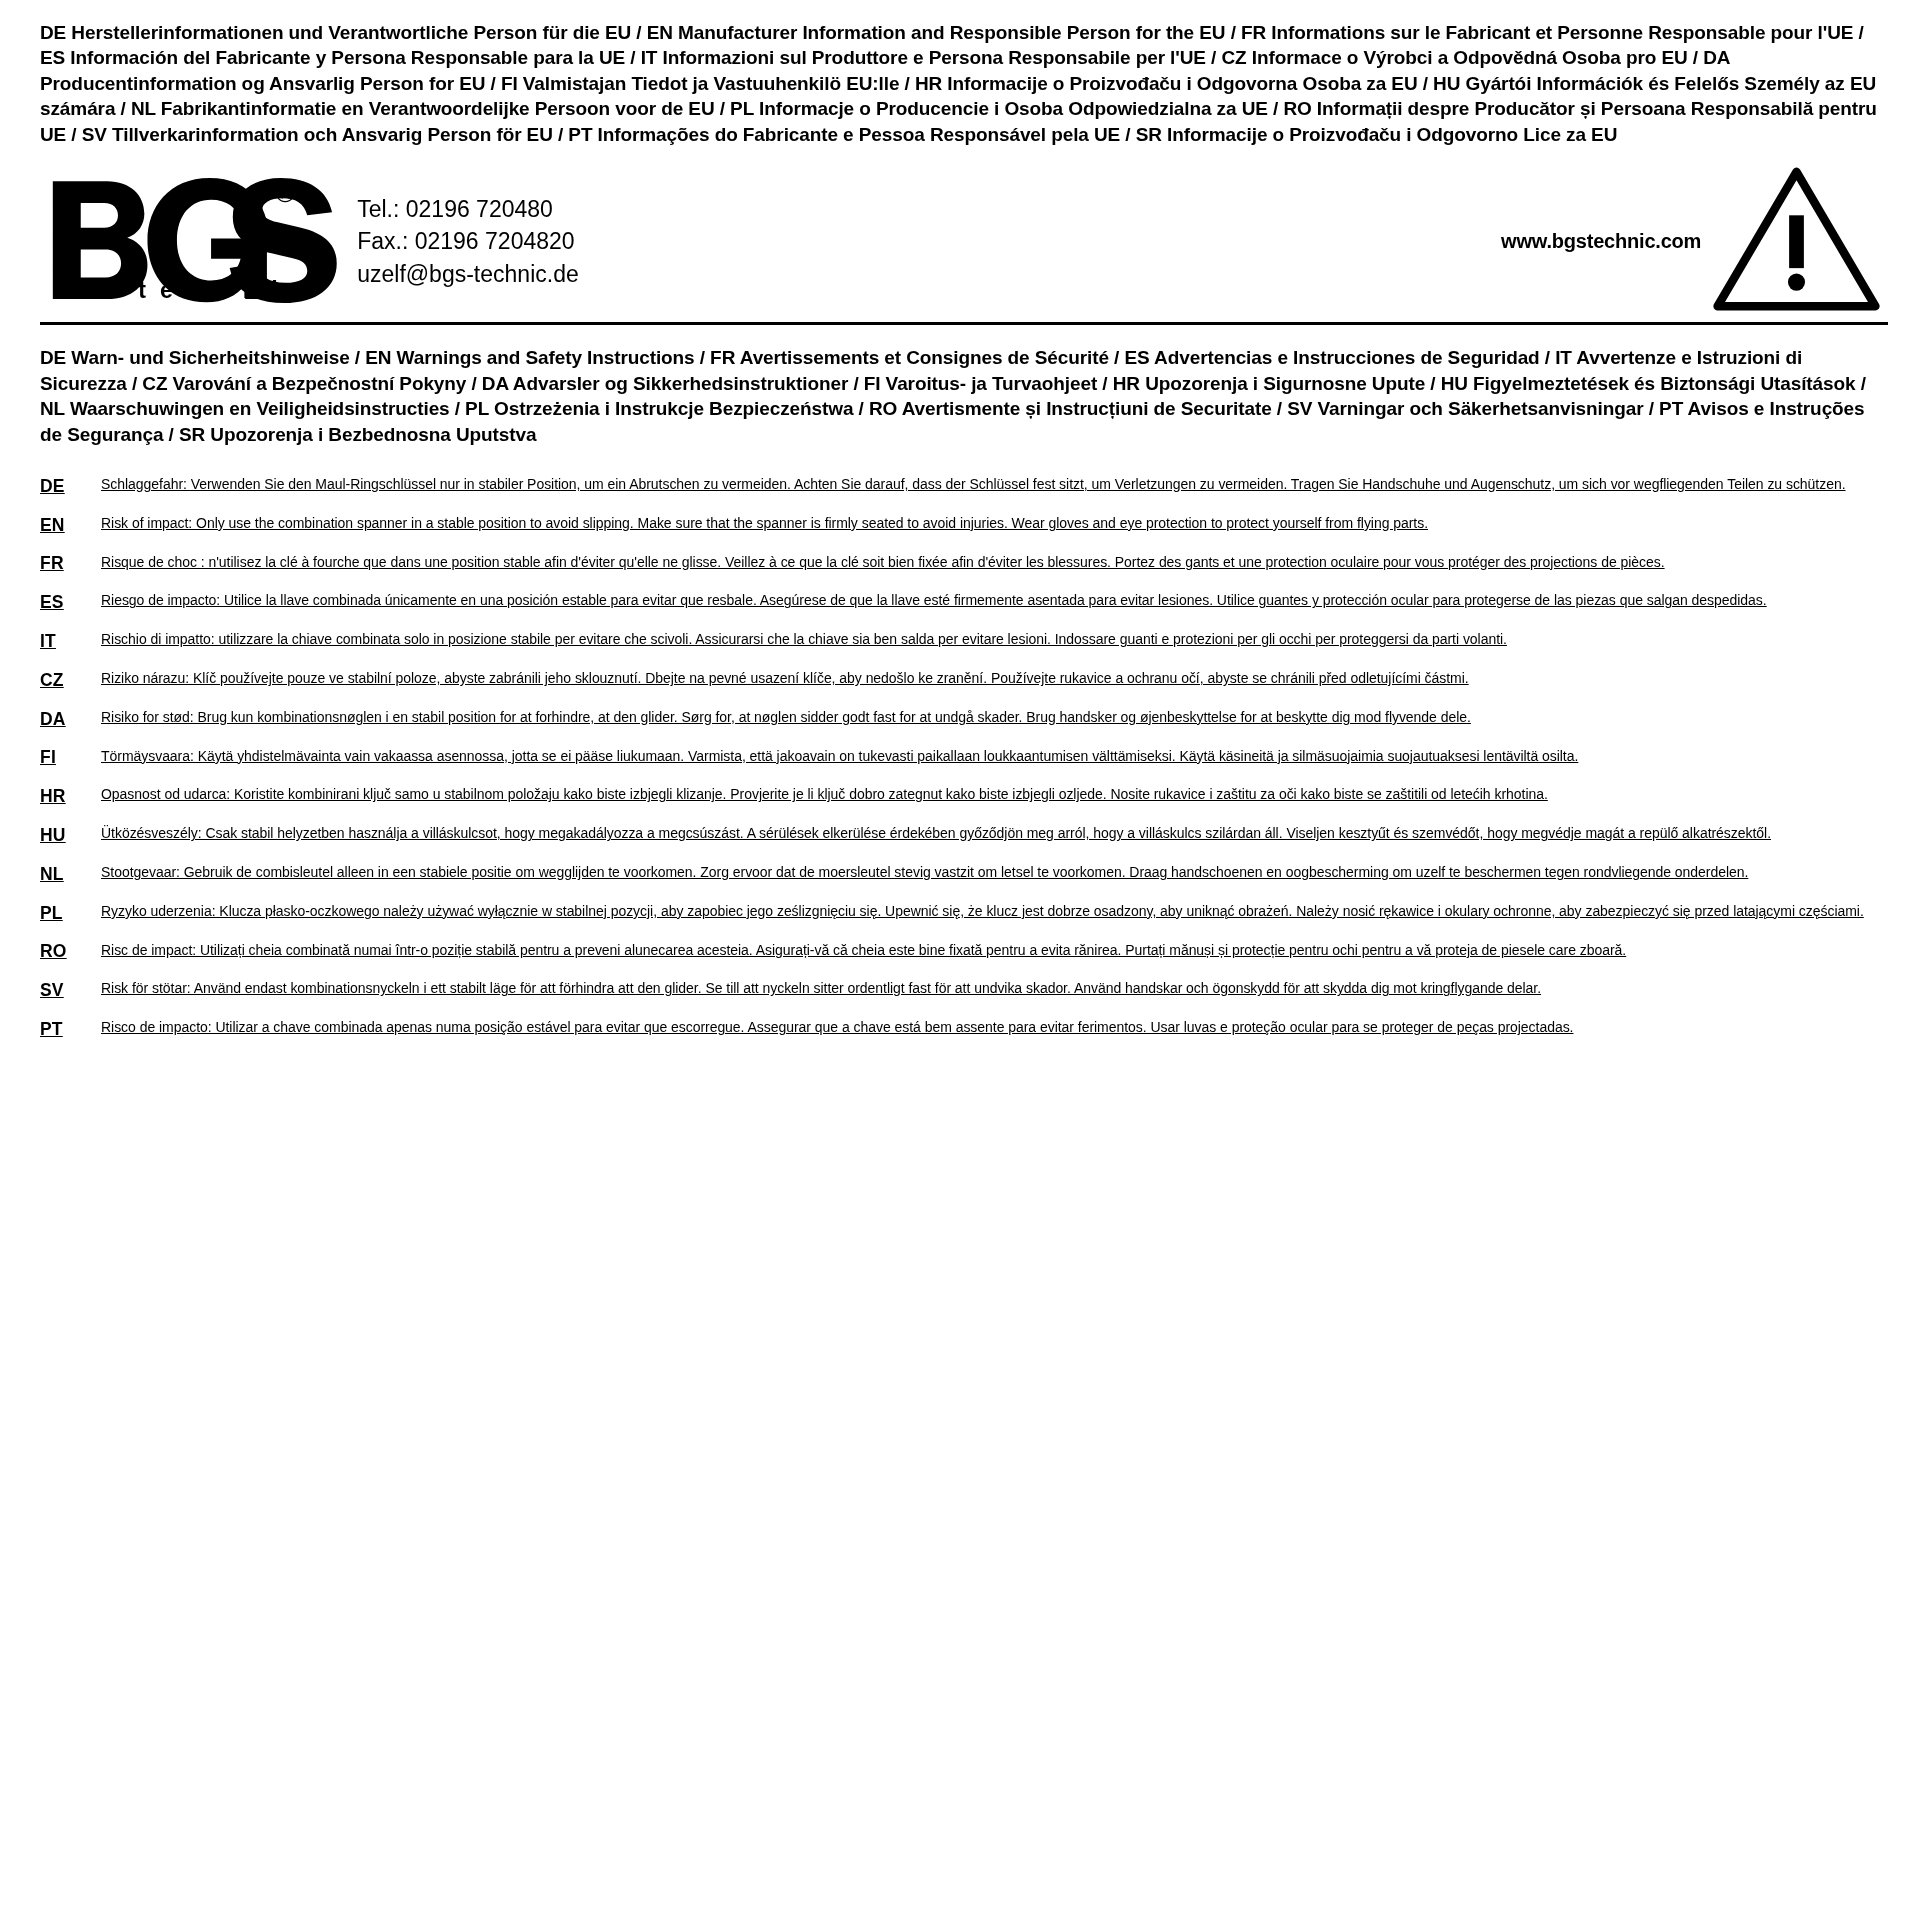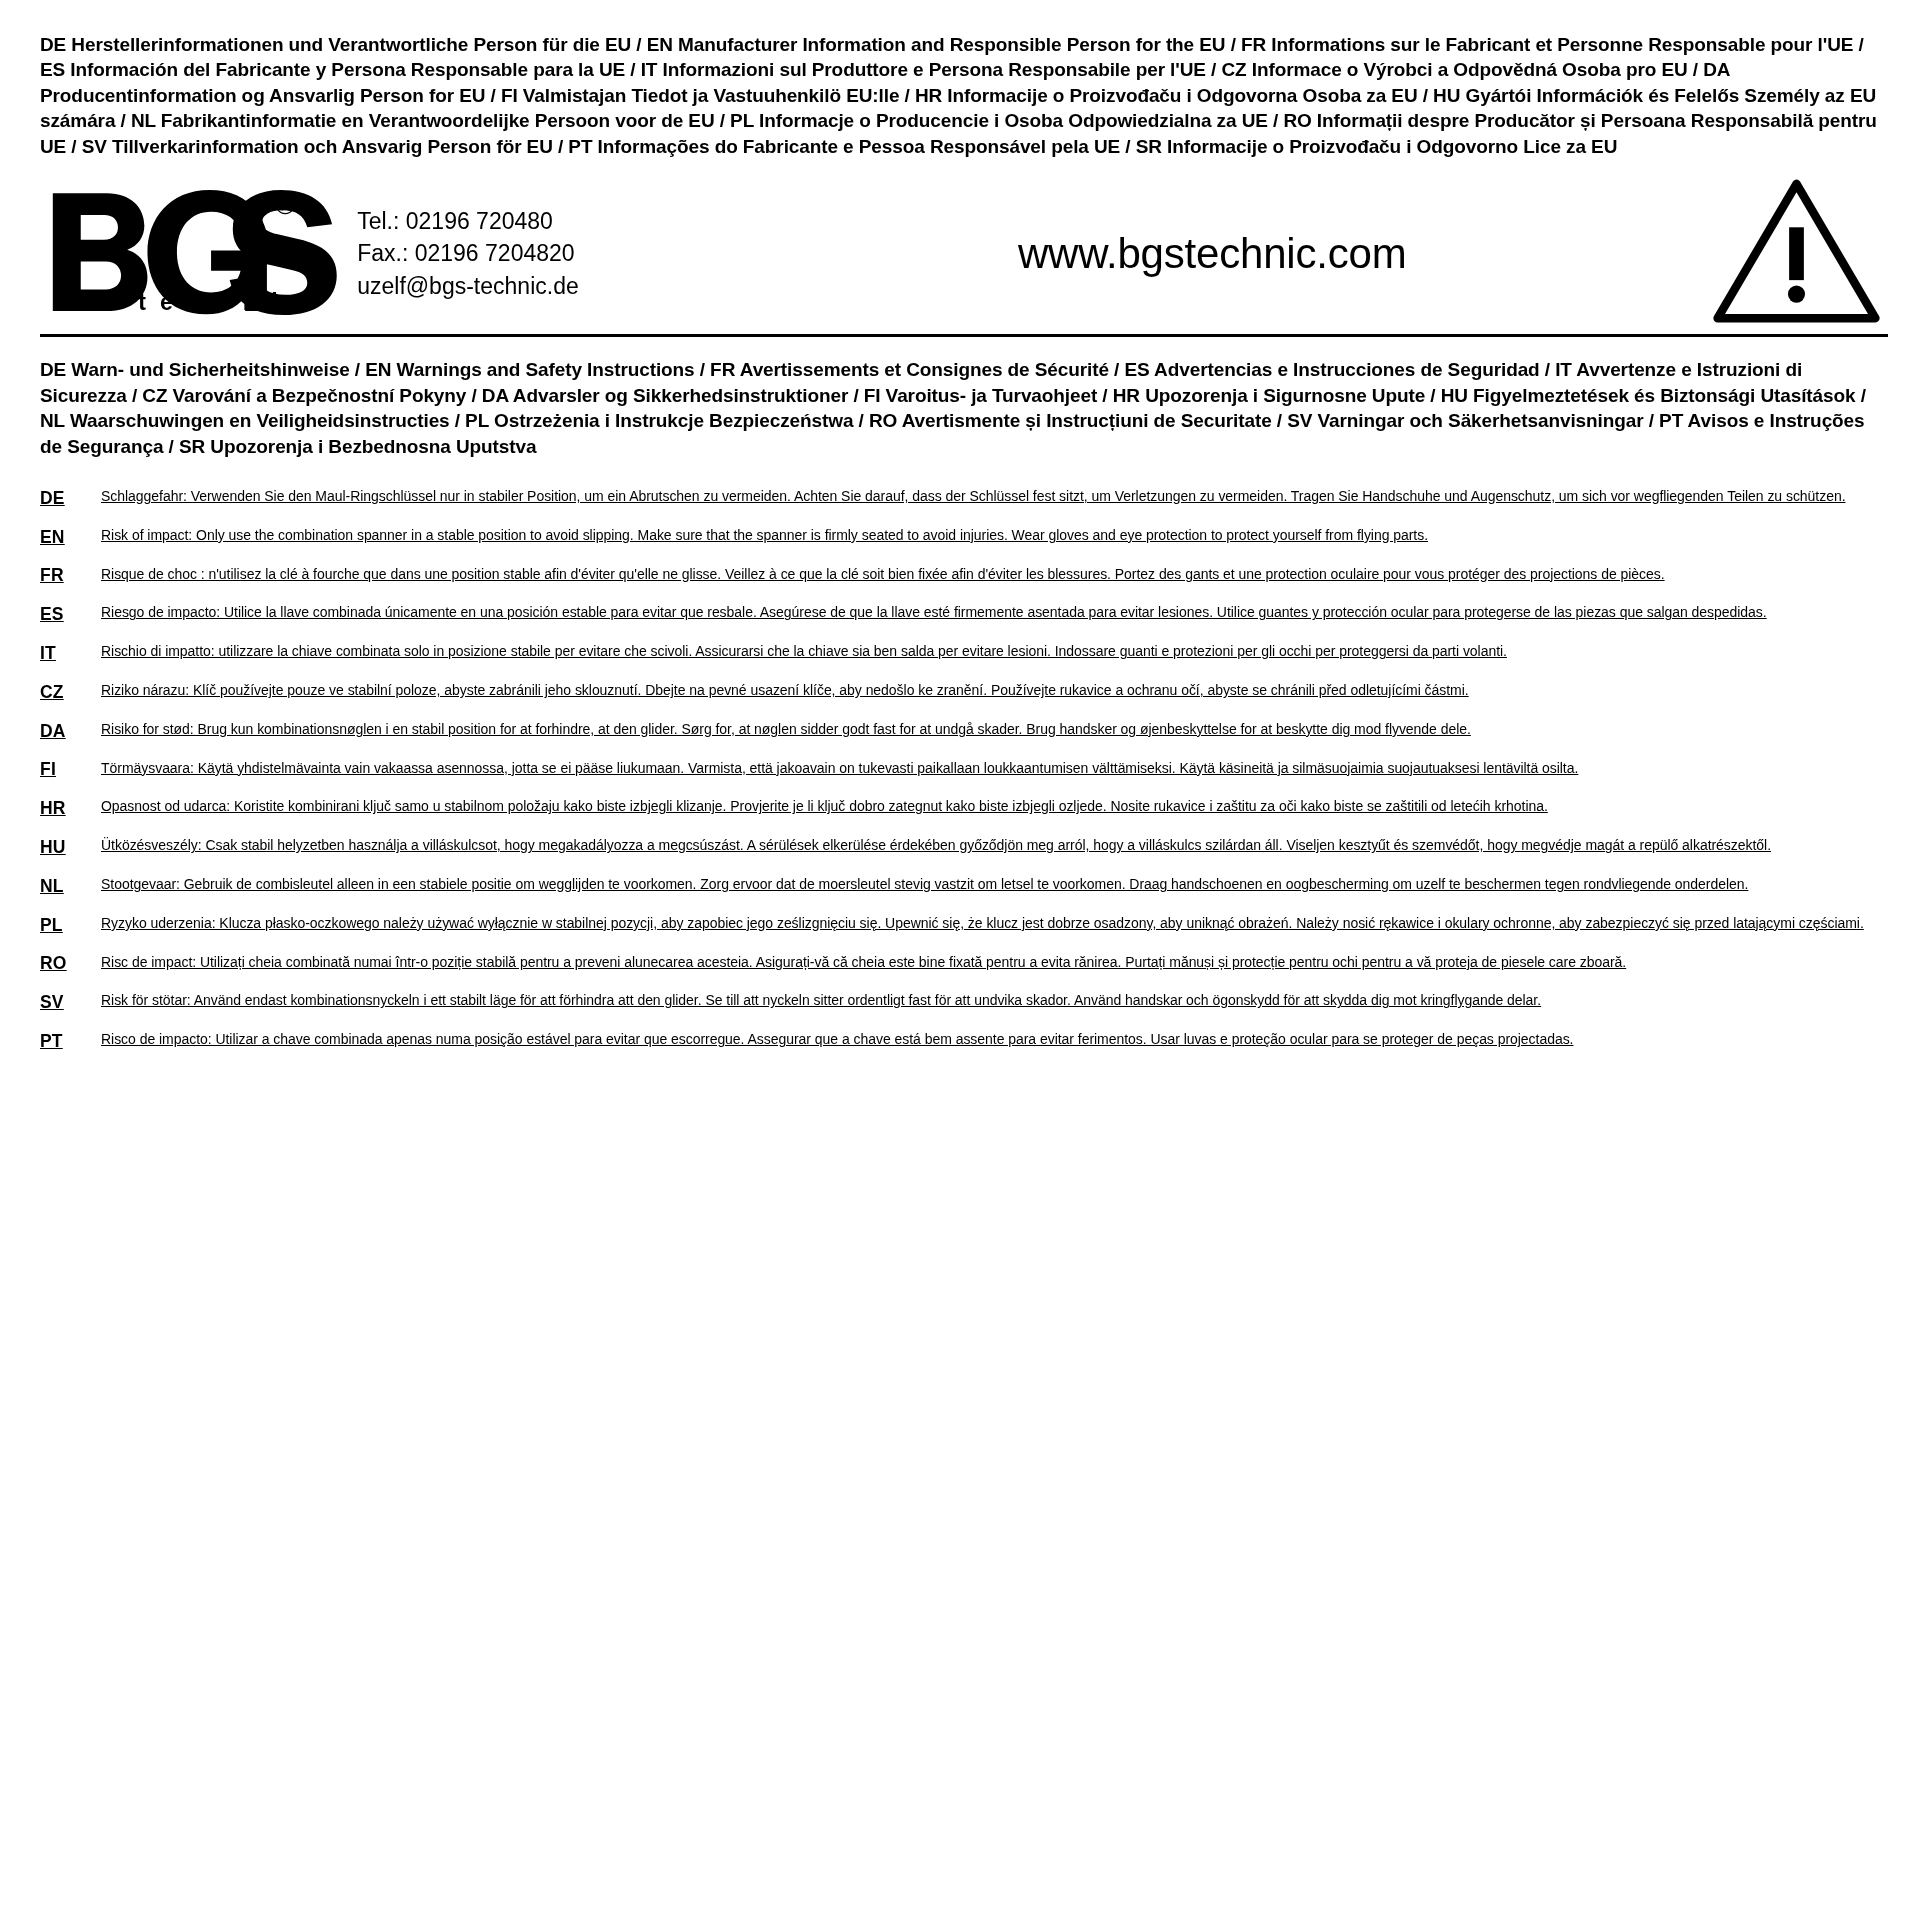--- a/index.html
+++ b/index.html
@@ -11,21 +11,21 @@
     width: 1930px;
     height: 1930px;
     font-family: "Liberation Sans", sans-serif;
     color: #000000;
     -webkit-font-smoothing: antialiased;
   }
   .page {
     box-sizing: border-box;
     width: 1928px;
     min-height: 1930px;
-    padding: 32px 40px 31px 40px;
+    padding: 20px 40px 31px 40px;
   }
 
   
   .header-langs {
     font-size: 19px;
     font-weight: bold;
     line-height: 1.34;
     letter-spacing: -0.1px;
     text-align: left;
     margin-bottom: 20px;
@@ -53,23 +53,23 @@
     padding-top: 4.7px;
   }
   .contact {
     flex: 0 0 366px;
     font-size: 23px;
     line-height: 1.42;
     padding-top: 4.7px;
   }
   .weburl {
     flex: 1 1 auto;
-    font-size: 42px;
-    font-weight: normal;
-    text-align: center;
+    font-size: 20px;
+    font-weight: bold;
+    text-align: right;
     padding-top: 4.7px;
     letter-spacing: -0.2px;
   }
   .warn-tri {
     flex: 0 0 179px;
     display: flex;
     justify-content: flex-end;
     align-items: center;
     padding-right: 7.8px;
   }

